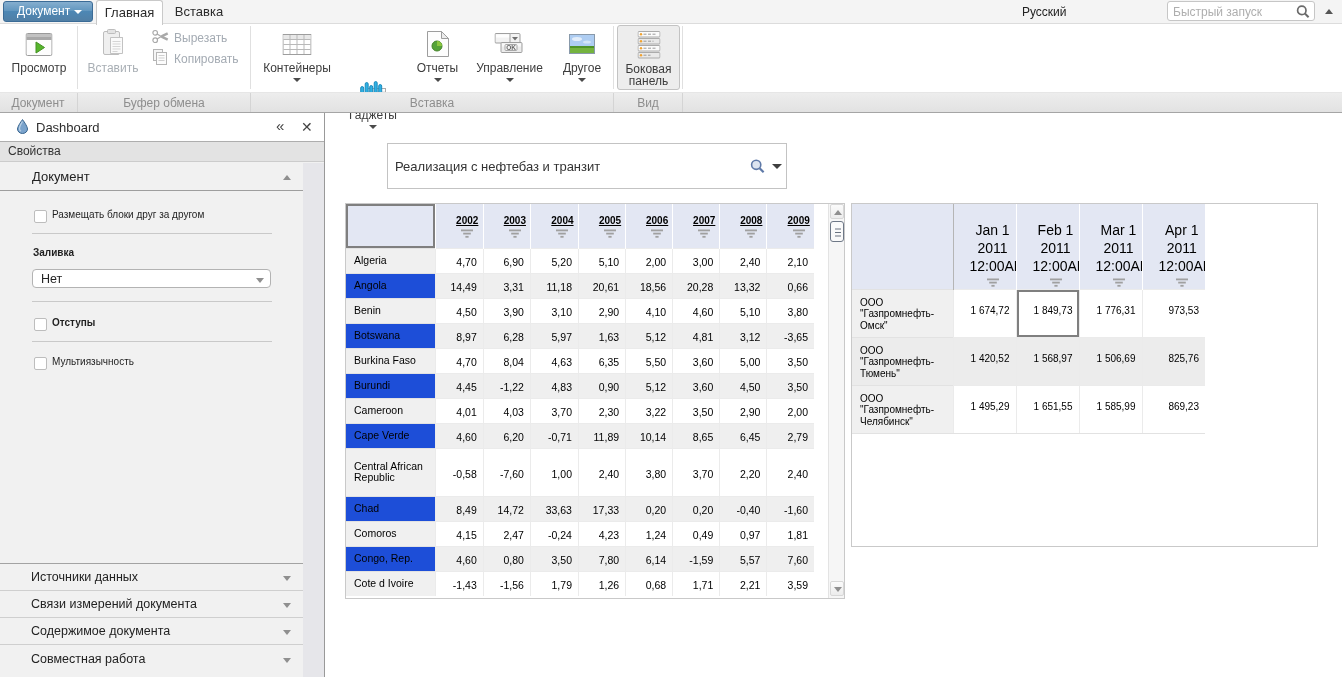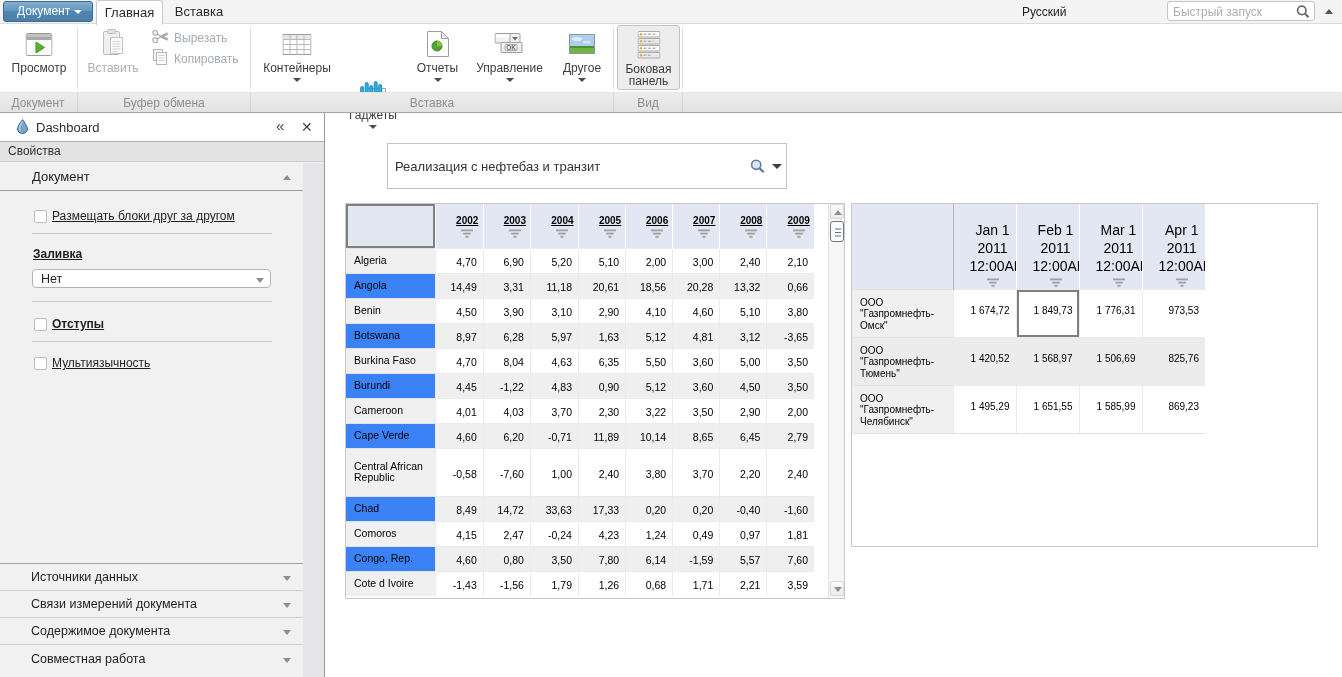--- a/index.html
+++ b/index.html
@@ -46,21 +46,21 @@
 #lphead { position:absolute; left:0; top:0; width:324px; height:28px; background:#fff; }
 #lphead .ttl { position:absolute; left:36px; top:7px; font-size:13px; color:#2e2e2e; }
 #lpcoll { position:absolute; left:276px; top:4px; font-size:15px; color:#444; letter-spacing:-2px;}
 #lpclose { position:absolute; left:301px; top:6px; font-size:14px; color:#444; }
 #propbar { position:absolute; left:0; top:28px; width:324px; height:21px; background:#e3e3e3; border-top:1px solid #aeaeae; border-bottom:1px solid #cccccc; font-size:12px; color:#333; line-height:19px; padding-left:8px; }
 #scrollstrip { position:absolute; left:303px; top:50px; width:21px; height:514px; background:#e6e6ea; }
 #dochead { position:absolute; left:0; top:50px; width:303px; height:28px; border-bottom:1px solid #9e9e9e; font-size:13px; color:#222; line-height:28px; padding-left:32px; }
 .uparr { position:absolute; width:0; height:0; border-left:4px solid transparent; border-right:4px solid transparent; border-bottom:5px solid #8f8f8f; }
 .dnarr { position:absolute; width:0; height:0; border-left:4px solid transparent; border-right:4px solid transparent; border-top:5px solid #8f8f8f; }
 .cb { position:absolute; left:34px; width:13px; height:13px; background:#fff; border:1px solid #bdbdbd; border-radius:2px; }
-.plbl { position:absolute; left:52px; font-size:12px; color:#1f1f1f;text-decoration:underline; }
+.plbl { position:absolute; left:52px; font-size:10px; color:#1f1f1f; }
 .psep { position:absolute; left:32px; width:240px; height:1px; background:#c9c9c9; }
 #fillcombo { position:absolute; left:32px; top:156px; width:239px; height:19px; background:#fff; border:1px solid #b3b3b3; border-radius:4px; }
 #fillcombo span { position:absolute; left:8px; top:2px; font-size:12.5px; color:#222; }
 .sect { position:absolute; left:0; width:303px; height:27px; border-bottom:1px solid #cfcfcf; font-size:12.5px; color:#222; line-height:27px; padding-left:31px; }
 #sects-top { position:absolute; left:0; top:450px; width:303px; height:1px; background:#a3a3a3; }
 
 
 #combo1 { position:absolute; left:387px; top:143px; width:400px; height:46px; border:1px solid #c3c3c3; background:#fff; }
 #combo1 .txt { position:absolute; left:7px; top:15px; font-size:13px; color:#333; }
 #combo1 .dd { position:absolute; left:384px; top:20px; width:0; height:0; border-left:5px solid transparent; border-right:5px solid transparent; border-top:5px solid #3f3f3f; }
@@ -73,21 +73,21 @@
 td.hdr { background:#e3e7f3; border-left:1px solid #fff; text-align:center; vertical-align:top;padding-left:16px; }
 td.hdr.first { border-left:none; }
 #t2 td.hdr.first { border-right:1px solid #b5b5b5; }
 #t2 tr:last-child td { border-bottom:1px solid #e2e2e2; }
 td.rowh { background:#f0f0f0; text-align:left; padding-left:8px; border-top:1px solid #e2e2e2; line-height:11.5px; }
 td.val { text-align:right; padding-right:6px; border-left:1px solid #ebebeb; border-top:1px solid #ebebeb; }
 #t1 td.val { padding-top:3px; font-size:10.5px; }
 #t1 td.rowh { font-size:10.5px; }
 tr.alt td.val { background:#efefef; }
 tr.alt td.rowh { background:#ececec; }
-#t1 tr.alt td.rowh { background:#3b82f6; }
+#t1 tr.alt td.rowh { background:#1d4ed8; }
 #t2 tr.alt td.val { background:#ececec; }
 .filtericon { display:inline-block; width:12px; height:9px; }
 
 
 #vscroll { position:absolute; left:482px; top:0; width:16px; height:394px; background:#f6f6f6; border-left:1px solid #e3e3e3; }
 .sbtn { position:absolute; left:1px; width:14px; height:15px; background:linear-gradient(#fbfbfb,#ececec); border:1px solid #d7d7d7; border-radius:2px; }
 #vthumb { position:absolute; left:1px; top:17px; width:14px; height:21px; background:#fafafa; border:1px solid #6e7887; border-radius:3px; }
 
 #t1 .yr { font-weight:bold; text-decoration:underline; font-size:10px; margin-top:11px; margin-bottom:3px; }
 td.selhdr { box-shadow:inset 0 0 0 2px #7f7f7f; }

